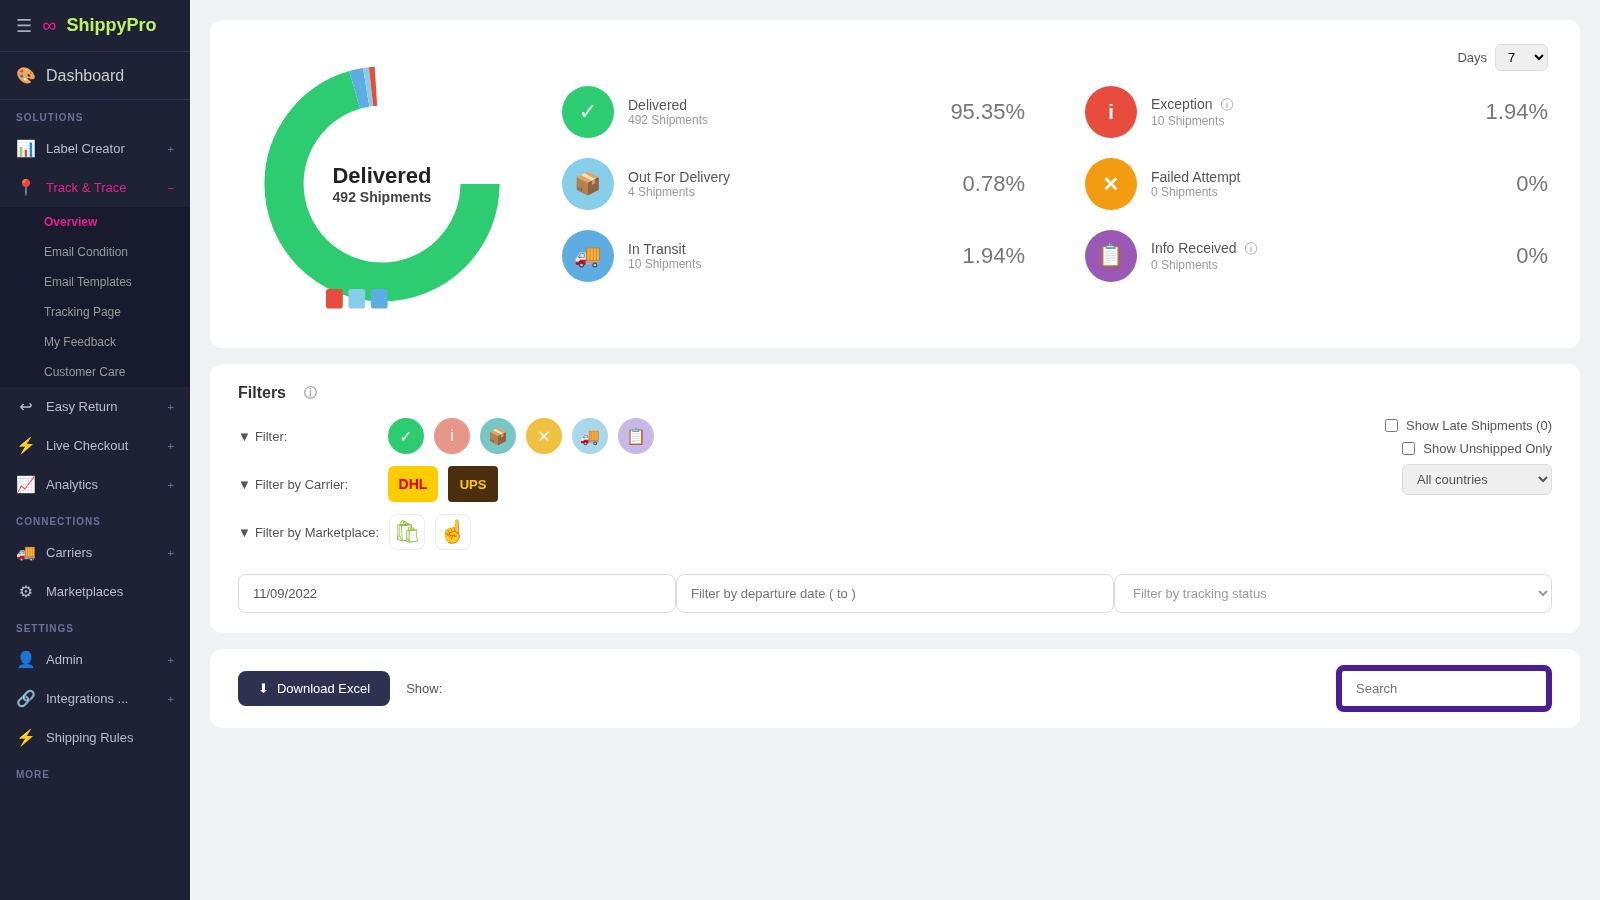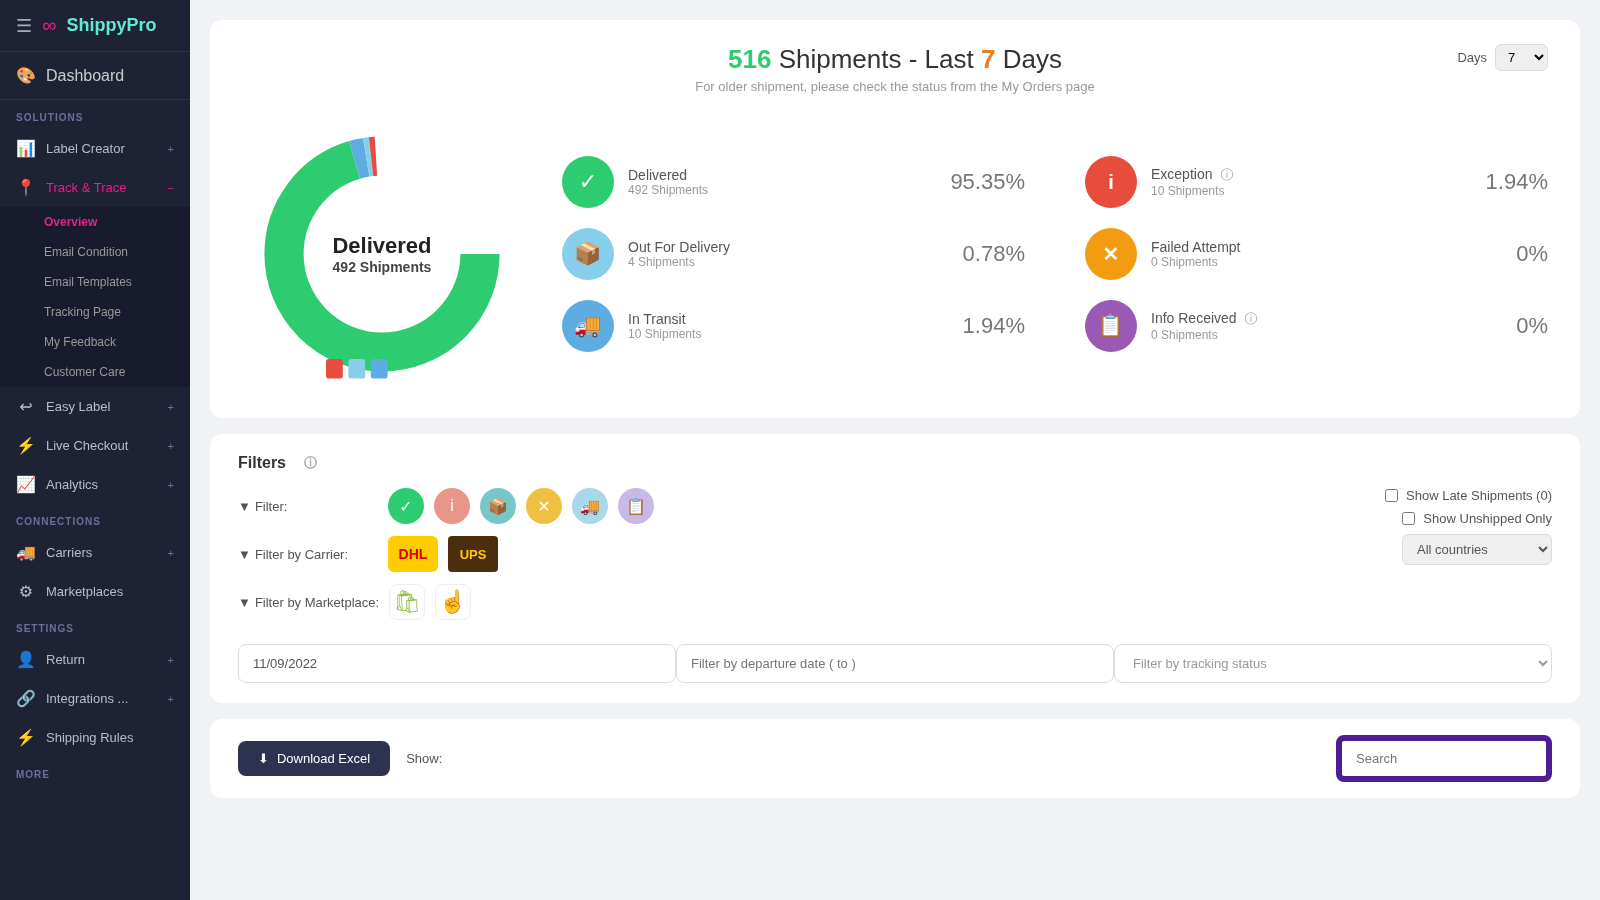--- a/index.html
+++ b/index.html
@@ -17,21 +17,21 @@
       overflow-y: auto;
     }
     .sidebar-header {
       display: flex;
       align-items: center;
       padding: 14px 16px;
       gap: 10px;
       border-bottom: 1px solid #2d3250;
     }
     .hamburger-icon { cursor: pointer; font-size: 18px; color: #aab; }
-    .logo-text { font-size: 18px; font-weight: 700; color: #5eead4; text-align: center; }
+    .logo-text { font-size: 18px; font-weight: 700; color: #bef264; text-align: center; }
     .logo-icon { color: #e91e8c; font-size: 20px; }
 
     .dashboard-item {
       display: flex; align-items: center; gap: 10px;
       padding: 14px 16px;
       color: #ccc;
       cursor: pointer;
       border-bottom: 1px solid #2d3250;
     }
 
@@ -379,21 +379,21 @@
     <div class="submenu-item active">Overview</div>
     <div class="submenu-item">Email Condition</div>
     <div class="submenu-item">Email Templates</div>
     <div class="submenu-item">Tracking Page</div>
     <div class="submenu-item">My Feedback</div>
     <div class="submenu-item">Customer Care</div>
   </div>
 
   <div class="sidebar-item">
     <span class="sidebar-icon">↩</span>
-    <span>Easy Label</span>
+    <span>Easy Return</span>
     <span class="expand-icon">+</span>
   </div>
 
   <div class="sidebar-item">
     <span class="sidebar-icon">⚡</span>
     <span>Live Checkout</span>
     <span class="expand-icon">+</span>
   </div>
 
   <div class="sidebar-item">
@@ -412,21 +412,21 @@
 
   <div class="sidebar-item">
     <span class="sidebar-icon">⚙</span>
     <span>Marketplaces</span>
   </div>
 
   <div class="sidebar-section-label">SETTINGS</div>
 
   <div class="sidebar-item">
     <span class="sidebar-icon">👤</span>
-    <span>Return</span>
+    <span>Admin</span>
     <span class="expand-icon">+</span>
   </div>
 
   <div class="sidebar-item">
     <span class="sidebar-icon">🔗</span>
     <span>Integrations ...</span>
     <span class="expand-icon">+</span>
   </div>
 
   <div class="sidebar-item">
@@ -444,29 +444,20 @@
       <span>Days</span>
       <select>
         <option>7</option>
         <option>14</option>
         <option>30</option>
         <option>60</option>
         <option>90</option>
       </select>
     </div>
 
-    <div class="stats-header">
-      <div class="stats-title">
-        <span class="num-green">516</span>
-        <span> Shipments - Last </span>
-        <span class="num-orange">7</span>
-        <span> Days</span>
-      </div>
-      <div class="stats-subtitle">For older shipment, please check the status from the My Orders page</div>
-    </div>
 
     <div class="stats-body">
 
       <div class="donut-container">
         <svg viewBox="0 0 200 200">
 
           <circle cx="100" cy="100" r="70" fill="none" stroke="#2ecc71" stroke-width="28" stroke-dasharray="419.4 439.8" stroke-dashoffset="109.95"></circle>
 
           <circle cx="100" cy="100" r="70" fill="none" stroke="#5dade2" stroke-width="28" stroke-dasharray="8.53 439.8" stroke-dashoffset="-309.45"></circle>
 

